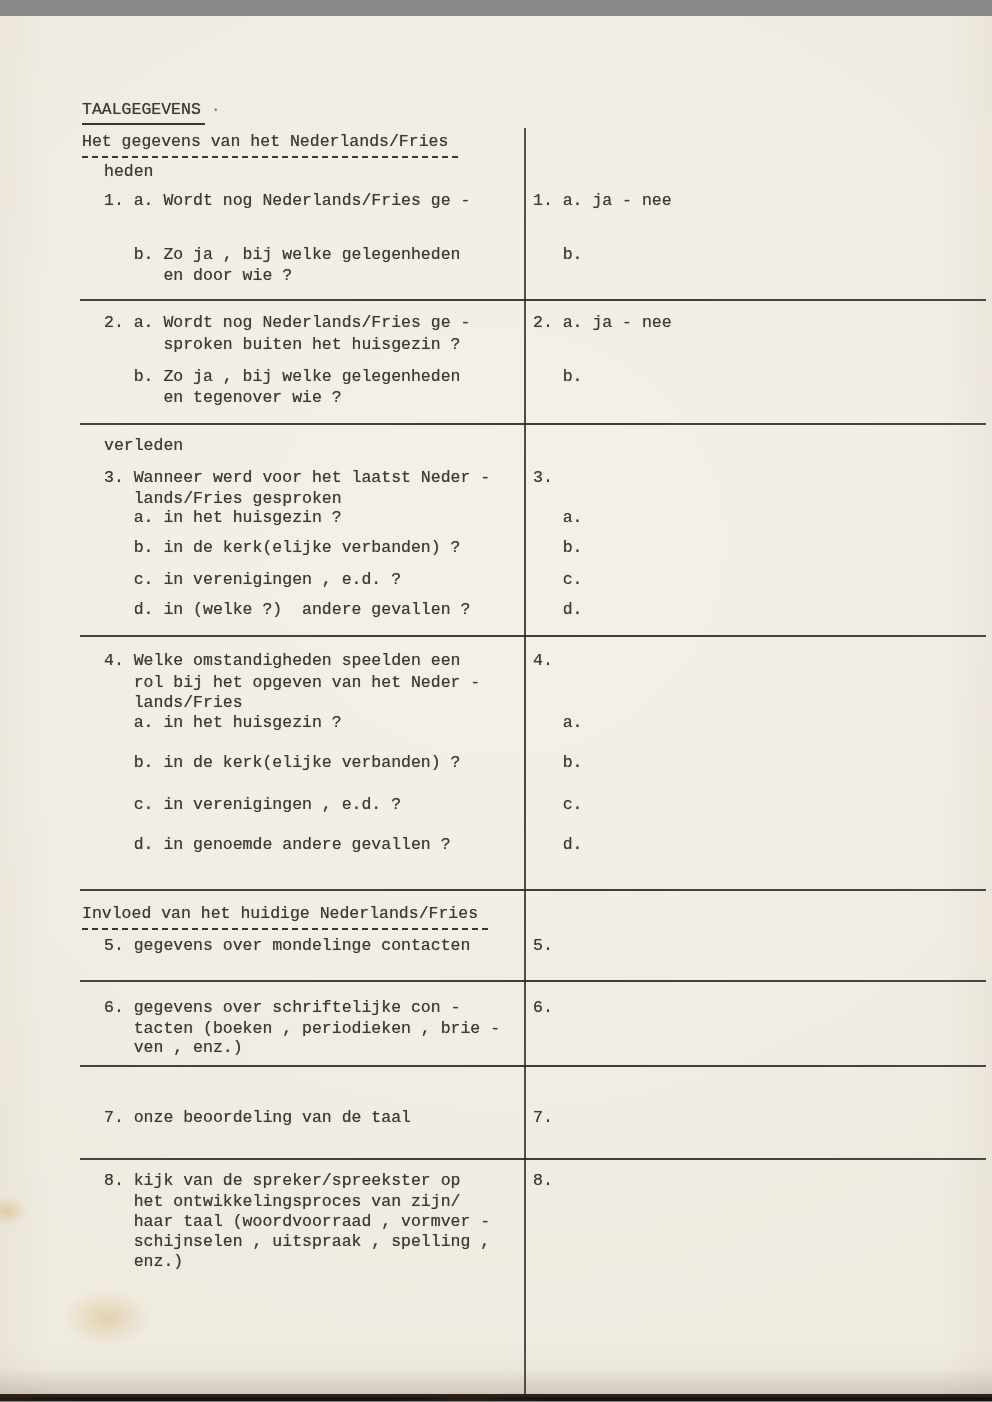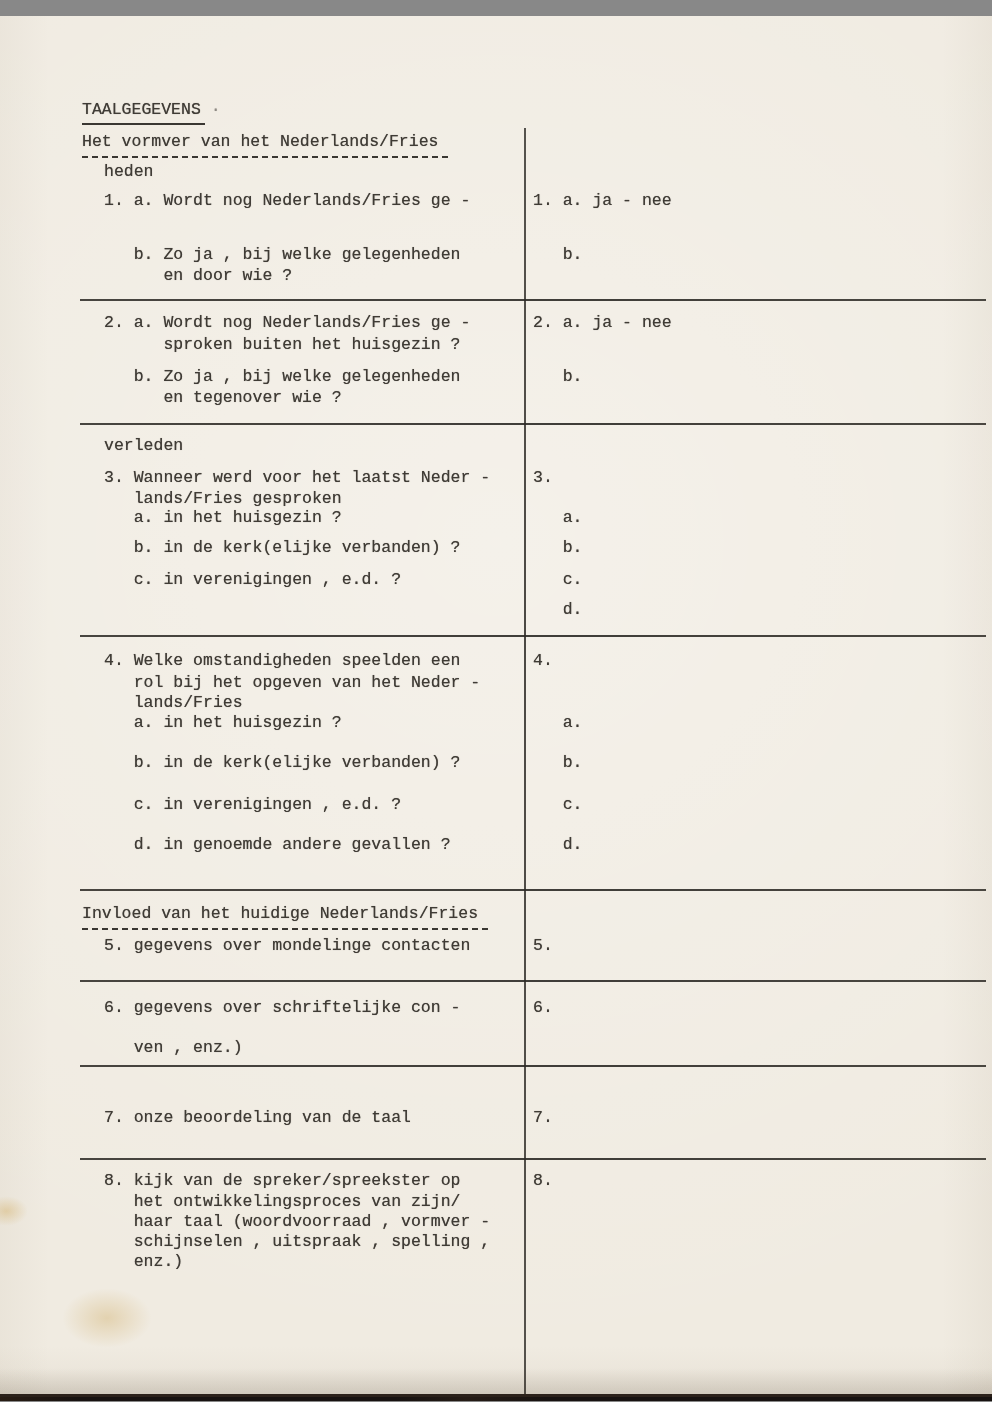--- a/index.html
+++ b/index.html
@@ -76,21 +76,21 @@
   <div class="hline" style="top:283px"></div>
   <div class="hline" style="top:407px"></div>
   <div class="hline" style="top:619px"></div>
   <div class="hline" style="top:873px"></div>
   <div class="hline" style="top:964px"></div>
   <div class="hline" style="top:1049px"></div>
   <div class="hline" style="top:1142px"></div>
 
   <div class="tline" style="left:82px;top:84px"><span class="title-text">TAALGEGEVENS</span><span style="margin-left:6px;opacity:.55">·</span></div>
 
-  <div class="tline" style="left:82px;top:116px"><span class="dashed-heading">Het vormver van het Nederlands/Fries</span></div>
+  <div class="tline" style="left:82px;top:116px"><span class="dashed-heading">Het gegevens van het Nederlands/Fries</span></div>
   <div class="tline" style="left:104px;top:146px">heden</div>
 
   <div class="tline" style="left:104px;top:175px">1. a. Wordt nog Nederlands/Fries ge -</div>
   <div class="tline" style="left:104px;top:229px">   b. Zo ja , bij welke gelegenheden</div>
   <div class="tline" style="left:104px;top:250px">      en door wie ?</div>
   <div class="tline" style="left:533px;top:175px">1. a. ja - nee</div>
   <div class="tline" style="left:533px;top:229px">   b.</div>
 
   <div class="tline" style="left:104px;top:297px">2. a. Wordt nog Nederlands/Fries ge -</div>
   <div class="tline" style="left:104px;top:319px">      sproken buiten het huisgezin ?</div>
@@ -99,20 +99,21 @@
   <div class="tline" style="left:533px;top:297px">2. a. ja - nee</div>
   <div class="tline" style="left:533px;top:351px">   b.</div>
 
   <div class="tline" style="left:104px;top:420px">verleden</div>
 
   <div class="tline" style="left:104px;top:452px">3. Wanneer werd voor het laatst Neder -</div>
   <div class="tline" style="left:104px;top:473px">   lands/Fries gesproken</div>
   <div class="tline" style="left:104px;top:492px">   a. in het huisgezin ?</div>
   <div class="tline" style="left:104px;top:522px">   b. in de kerk(elijke verbanden) ?</div>
   <div class="tline" style="left:104px;top:554px">   c. in verenigingen , e.d. ?</div>
+  <div class="tline" style="left:104px;top:584px">   d. in (welke ?)  andere gevallen ?</div>
   <div class="tline" style="left:533px;top:452px">3.</div>
   <div class="tline" style="left:533px;top:492px">   a.</div>
   <div class="tline" style="left:533px;top:522px">   b.</div>
   <div class="tline" style="left:533px;top:554px">   c.</div>
   <div class="tline" style="left:533px;top:584px">   d.</div>
 
   <div class="tline" style="left:104px;top:635px">4. Welke omstandigheden speelden een</div>
   <div class="tline" style="left:104px;top:657px">   rol bij het opgeven van het Neder -</div>
   <div class="tline" style="left:104px;top:677px">   lands/Fries</div>
   <div class="tline" style="left:104px;top:697px">   a. in het huisgezin ?</div>
@@ -124,20 +125,21 @@
   <div class="tline" style="left:533px;top:737px">   b.</div>
   <div class="tline" style="left:533px;top:779px">   c.</div>
   <div class="tline" style="left:533px;top:819px">   d.</div>
 
   <div class="tline" style="left:82px;top:888px"><span class="dashed-heading">Invloed van het huidige Nederlands/Fries</span></div>
 
   <div class="tline" style="left:104px;top:920px">5. gegevens over mondelinge contacten</div>
   <div class="tline" style="left:533px;top:920px">5.</div>
 
   <div class="tline" style="left:104px;top:982px">6. gegevens over schriftelijke con -</div>
+  <div class="tline" style="left:104px;top:1003px">   tacten (boeken , periodieken , brie -</div>
   <div class="tline" style="left:104px;top:1022px">   ven , enz.)</div>
   <div class="tline" style="left:533px;top:982px">6.</div>
 
 
   <div class="tline" style="left:104px;top:1092px">7. onze beoordeling van de taal</div>
   <div class="tline" style="left:533px;top:1092px">7.</div>
 
   <div class="tline" style="left:104px;top:1155px">8. kijk van de spreker/spreekster op</div>
   <div class="tline" style="left:104px;top:1176px">   het ontwikkelingsproces van zijn/</div>
   <div class="tline" style="left:104px;top:1196px">   haar taal (woordvoorraad , vormver -</div>

